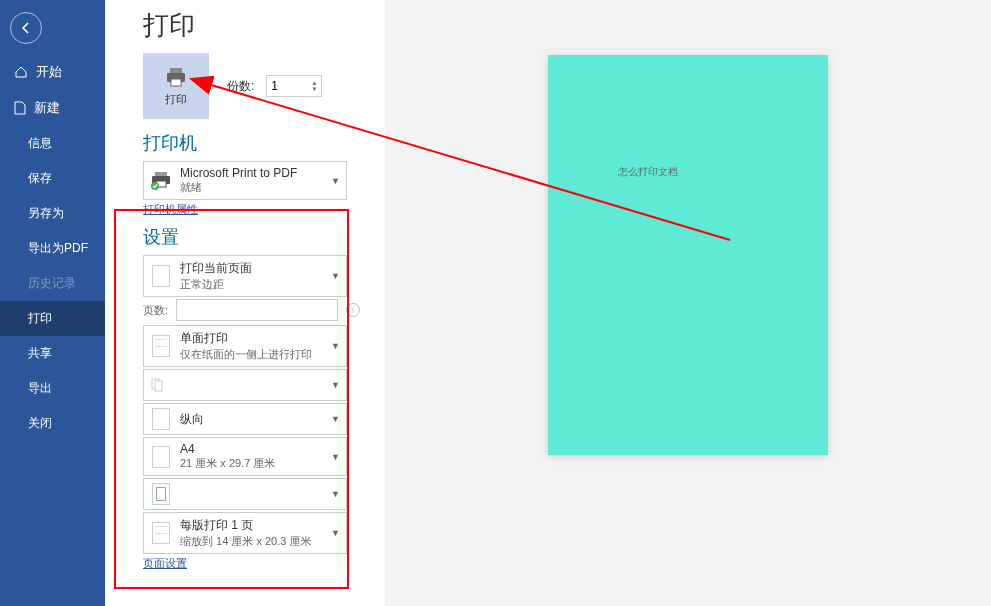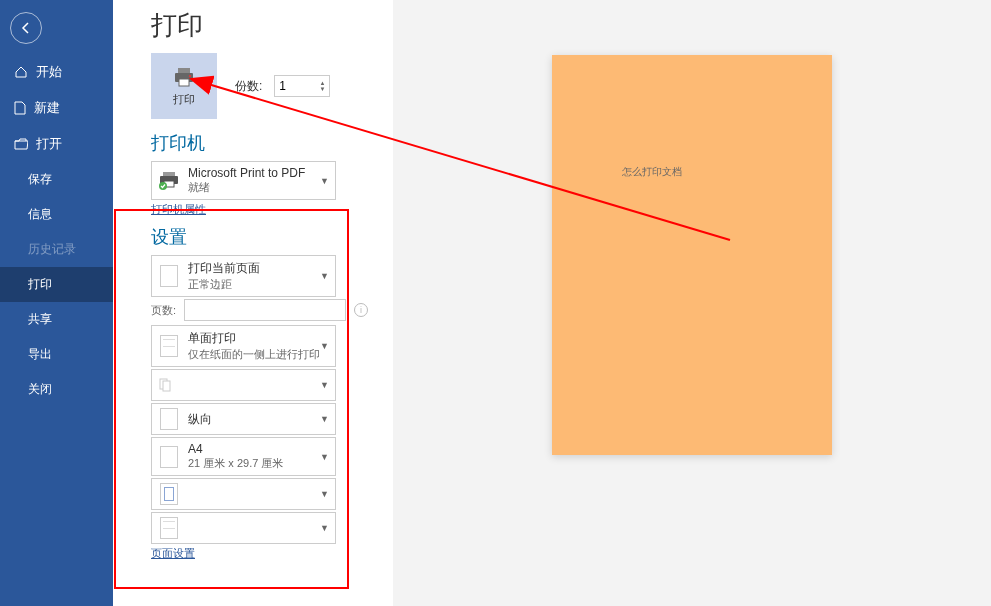--- a/index.html
+++ b/index.html
@@ -1,53 +1,53 @@
 <!DOCTYPE html>
 <html><head>
   <meta charset="utf-8">
   <style>
     * { margin: 0; padding: 0; box-sizing: border-box; font-family: "Microsoft YaHei", sans-serif; }
     body { width: 991px; height: 606px; overflow: hidden; display: flex; background: #fff; }
     
-    .sidebar { width: 113px; background: #2b579a; color: #fff; display: flex; flex-direction: column; padding-top: 8px; }
+    .sidebar { width: 105px; background: #2b579a; color: #fff; display: flex; flex-direction: column; padding-top: 8px; }
     .back-btn { width: 32px; height: 32px; border-radius: 50%; border: 1px solid rgba(255,255,255,0.6); display: flex; align-items: center; justify-content: center; margin: 4px 0 10px 10px; cursor: pointer; }
     .sidebar-item { padding: 9px 14px; font-size: 13px; cursor: pointer; display: flex; align-items: center; gap: 8px; }
     .sidebar-item.indent { padding-left: 28px; font-size: 12px; }
     .sidebar-item.active { background: #1e3e6e; }
     .sidebar-item.disabled { color: rgba(255,255,255,0.4); }
     
     .main { flex: 1; display: flex; }
     .settings-panel { width: 280px; padding: 8px 25px 10px 38px; }
     .page-title { font-size: 26px; font-weight: 300; color: #333; margin-bottom: 10px; }
     
     .print-row { display: flex; align-items: center; gap: 18px; margin-bottom: 12px; }
     .print-button { width: 66px; height: 66px; background: #c9d5ec; display: flex; flex-direction: column; align-items: center; justify-content: center; cursor: pointer; gap: 4px; position: relative; }
     .print-button-label { font-size: 11px; color: #333; }
     .copies-label { font-size: 12px; color: #333; }
     .copies-input { width: 56px; height: 22px; border: 1px solid #ccc; font-size: 12px; padding: 0 4px; display: flex; align-items: center; justify-content: space-between; }
     .spinner { display: flex; flex-direction: column; font-size: 6px; line-height: 6px; color: #666; }
     
     .section-title { font-size: 18px; color: #0369a1; font-weight: 400; margin-bottom: 6px; }
     
-    .dropdown { width: 185px; border: 1px solid #ccc; padding: 4px 6px; display: flex; align-items: center; gap: 8px; cursor: pointer; position: relative; margin-bottom: 2px; background: #fff; }
+    .dropdown { width: 204px; border: 1px solid #ccc; padding: 4px 6px; display: flex; align-items: center; gap: 8px; cursor: pointer; position: relative; margin-bottom: 2px; background: #fff; }
     .dropdown .icon-box { width: 22px; height: 22px; flex-shrink: 0; display: flex; align-items: center; justify-content: center; }
     .dropdown-text { flex: 1; display: flex; flex-direction: column; overflow: hidden; }
     .dropdown-main { font-size: 12px; color: #333; white-space: nowrap; overflow: hidden; text-overflow: ellipsis; }
     .dropdown-sub { font-size: 11px; color: #666; white-space: nowrap; overflow: hidden; text-overflow: ellipsis; }
     .chevron { font-size: 9px; color: #666; position: absolute; right: 6px; top: 50%; transform: translateY(-50%); }
     
     .link-right { display: block; text-align: left; font-size: 11px; color: #2b579a; text-decoration: underline; cursor: pointer; width: 180px; margin-bottom: 8px; }
     
     .pages-row { display: flex; align-items: center; gap: 8px; margin-bottom: 4px; }
     .pages-label { font-size: 11px; color: #666; }
     .pages-input { flex: 1; width: 130px; height: 22px; border: 1px solid #ccc; padding: 0 4px; font-size: 12px; }
     .info-icon { width: 14px; height: 14px; border-radius: 50%; border: 1px solid #bbb; color: #bbb; font-size: 9px; display: flex; align-items: center; justify-content: center; }
     
     .preview-panel { flex: 1; background: #f3f3f3; display: flex; justify-content: center; padding: 55px 20px; }
-    .preview-page { width: 280px; height: 400px; background: #fdba74; box-shadow: 0 2px 8px rgba(0,0,0,0.15); padding: 50px; font-size: 10px; color: #666; position: relative; }
+    .preview-page { width: 280px; height: 400px; background: #5eead4; box-shadow: 0 2px 8px rgba(0,0,0,0.15); padding: 50px; font-size: 10px; color: #666; position: relative; }
     .preview-text { position: absolute; top: 110px; left: 70px; }
     
     .highlight-box { position: absolute; border: 2px solid #ff0000; pointer-events: none; }
     .arrow-svg { position: absolute; pointer-events: none; }
     
     .page-icon { width: 18px; height: 22px; border: 1px solid #ccc; background: #fff; }
     .page-icon.lines::after { content: ''; display: block; margin: 3px 2px; border-top: 1px solid #ddd; border-bottom: 1px solid #ddd; height: 6px; }
     .margin-icon { width: 18px; height: 22px; border: 1px solid #ccc; background: #fff; position: relative; }
     .margin-icon::after { content: ''; position: absolute; top: 3px; left: 3px; right: 3px; bottom: 3px; border: 1px solid #8aa5d4; }
     .printer-svg { width: 24px; height: 22px; }
@@ -66,31 +66,31 @@
         <path d="M2 7 L7 2 L12 7 L12 12 L2 12 Z" stroke="#fff" stroke-width="1" fill="none"></path>
       </svg>
     <span>开始</span>
   </div>
   <div class="sidebar-item">
     <svg width="12" height="14" viewBox="0 0 12 14">
         <path d="M1 1 L8 1 L11 4 L11 13 L1 13 Z" stroke="#fff" stroke-width="1" fill="none"></path>
       </svg>
     <span>新建</span>
   </div>
-  <div class="sidebar-item">
-    <svg width="14" height="12" viewBox="0 0 14 12">
-        <path d="M1 3 L5 3 L6 1 L12 1 L12 3 M1 3 L1 11 L13 11 L14 3 Z" stroke="#fff" stroke-width="1" fill="none"></path>
-      </svg>
-    <span>打开</span>
-  </div>
+  <div class="sidebar-item indent">
+      <span>信息</span>
+    </div>
   <div class="sidebar-item indent">
       <span>保存</span>
     </div>
   <div class="sidebar-item indent">
-      <span>信息</span>
+      <span>另存为</span>
+    </div>
+  <div class="sidebar-item indent">
+      <span>导出为PDF</span>
     </div>
   <div class="sidebar-item indent disabled">
       <span>历史记录</span>
     </div>
   <div class="sidebar-item indent active">
       <span>打印</span>
     </div>
   <div class="sidebar-item indent">
       <span>共享</span>
     </div>
@@ -212,20 +212,24 @@
       <div class="icon-box">
           <div class="margin-icon"></div>
         </div>
       <span class="chevron">▼</span>
     </div>
 
     <div class="dropdown">
       <div class="icon-box">
           <div class="page-icon lines"></div>
         </div>
+      <div class="dropdown-text">
+        <span class="dropdown-main">每版打印 1 页</span>
+        <span class="dropdown-sub">缩放到 14 厘米 x 20.3 厘米</span>
+      </div>
       <span class="chevron">▼</span>
     </div>
 
     <a class="link-right">页面设置</a>
   </div>
 
   <div class="preview-panel">
     <div class="preview-page">
       <span class="preview-text">怎么打印文档</span>
     </div>

